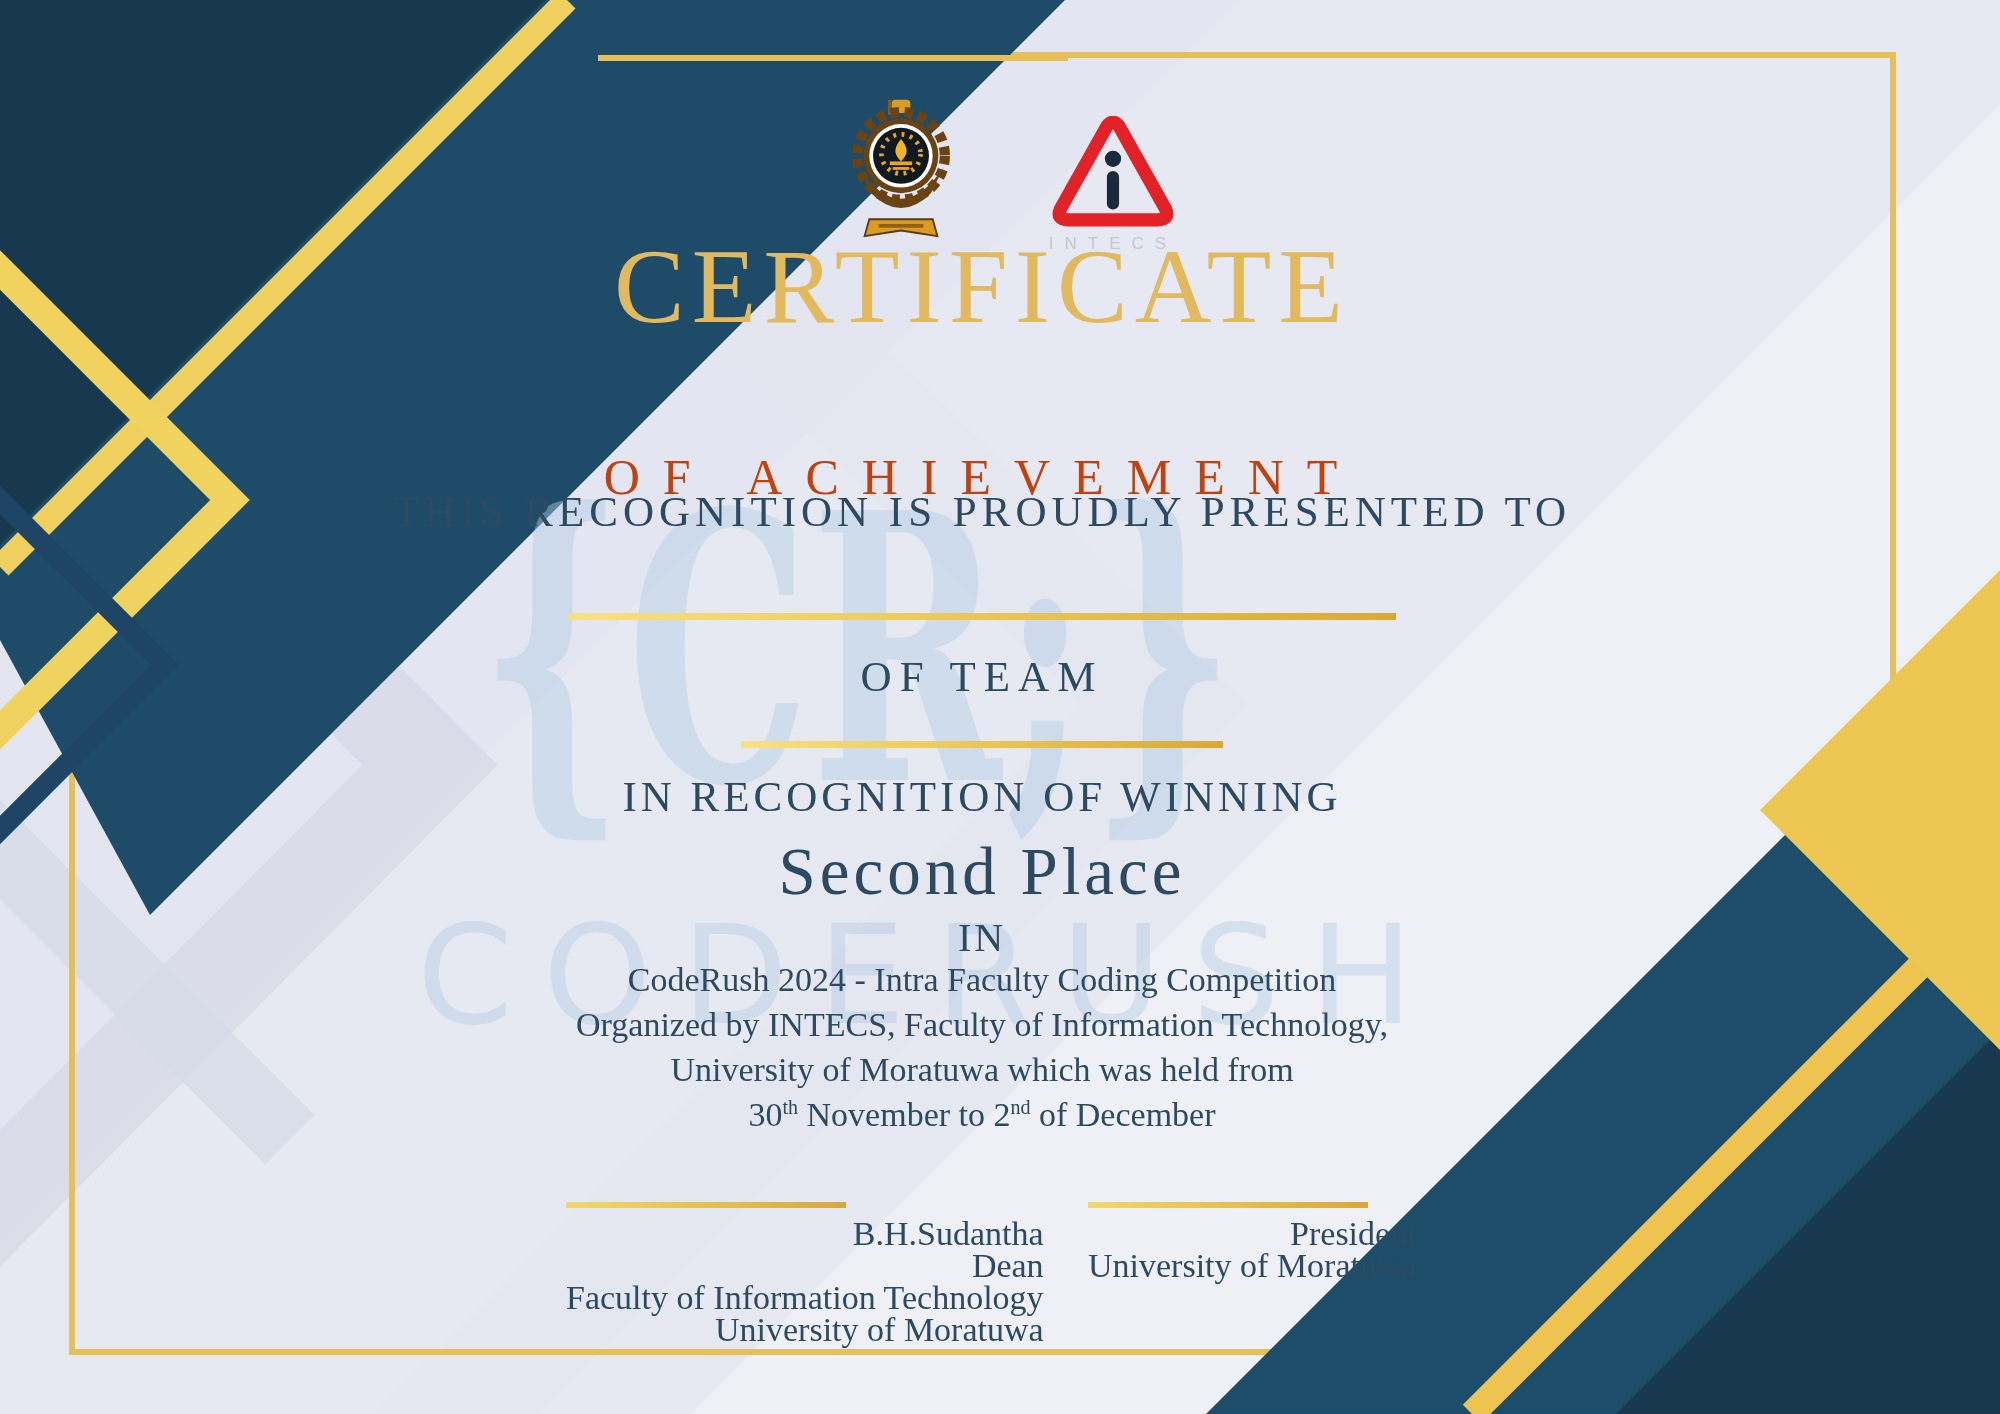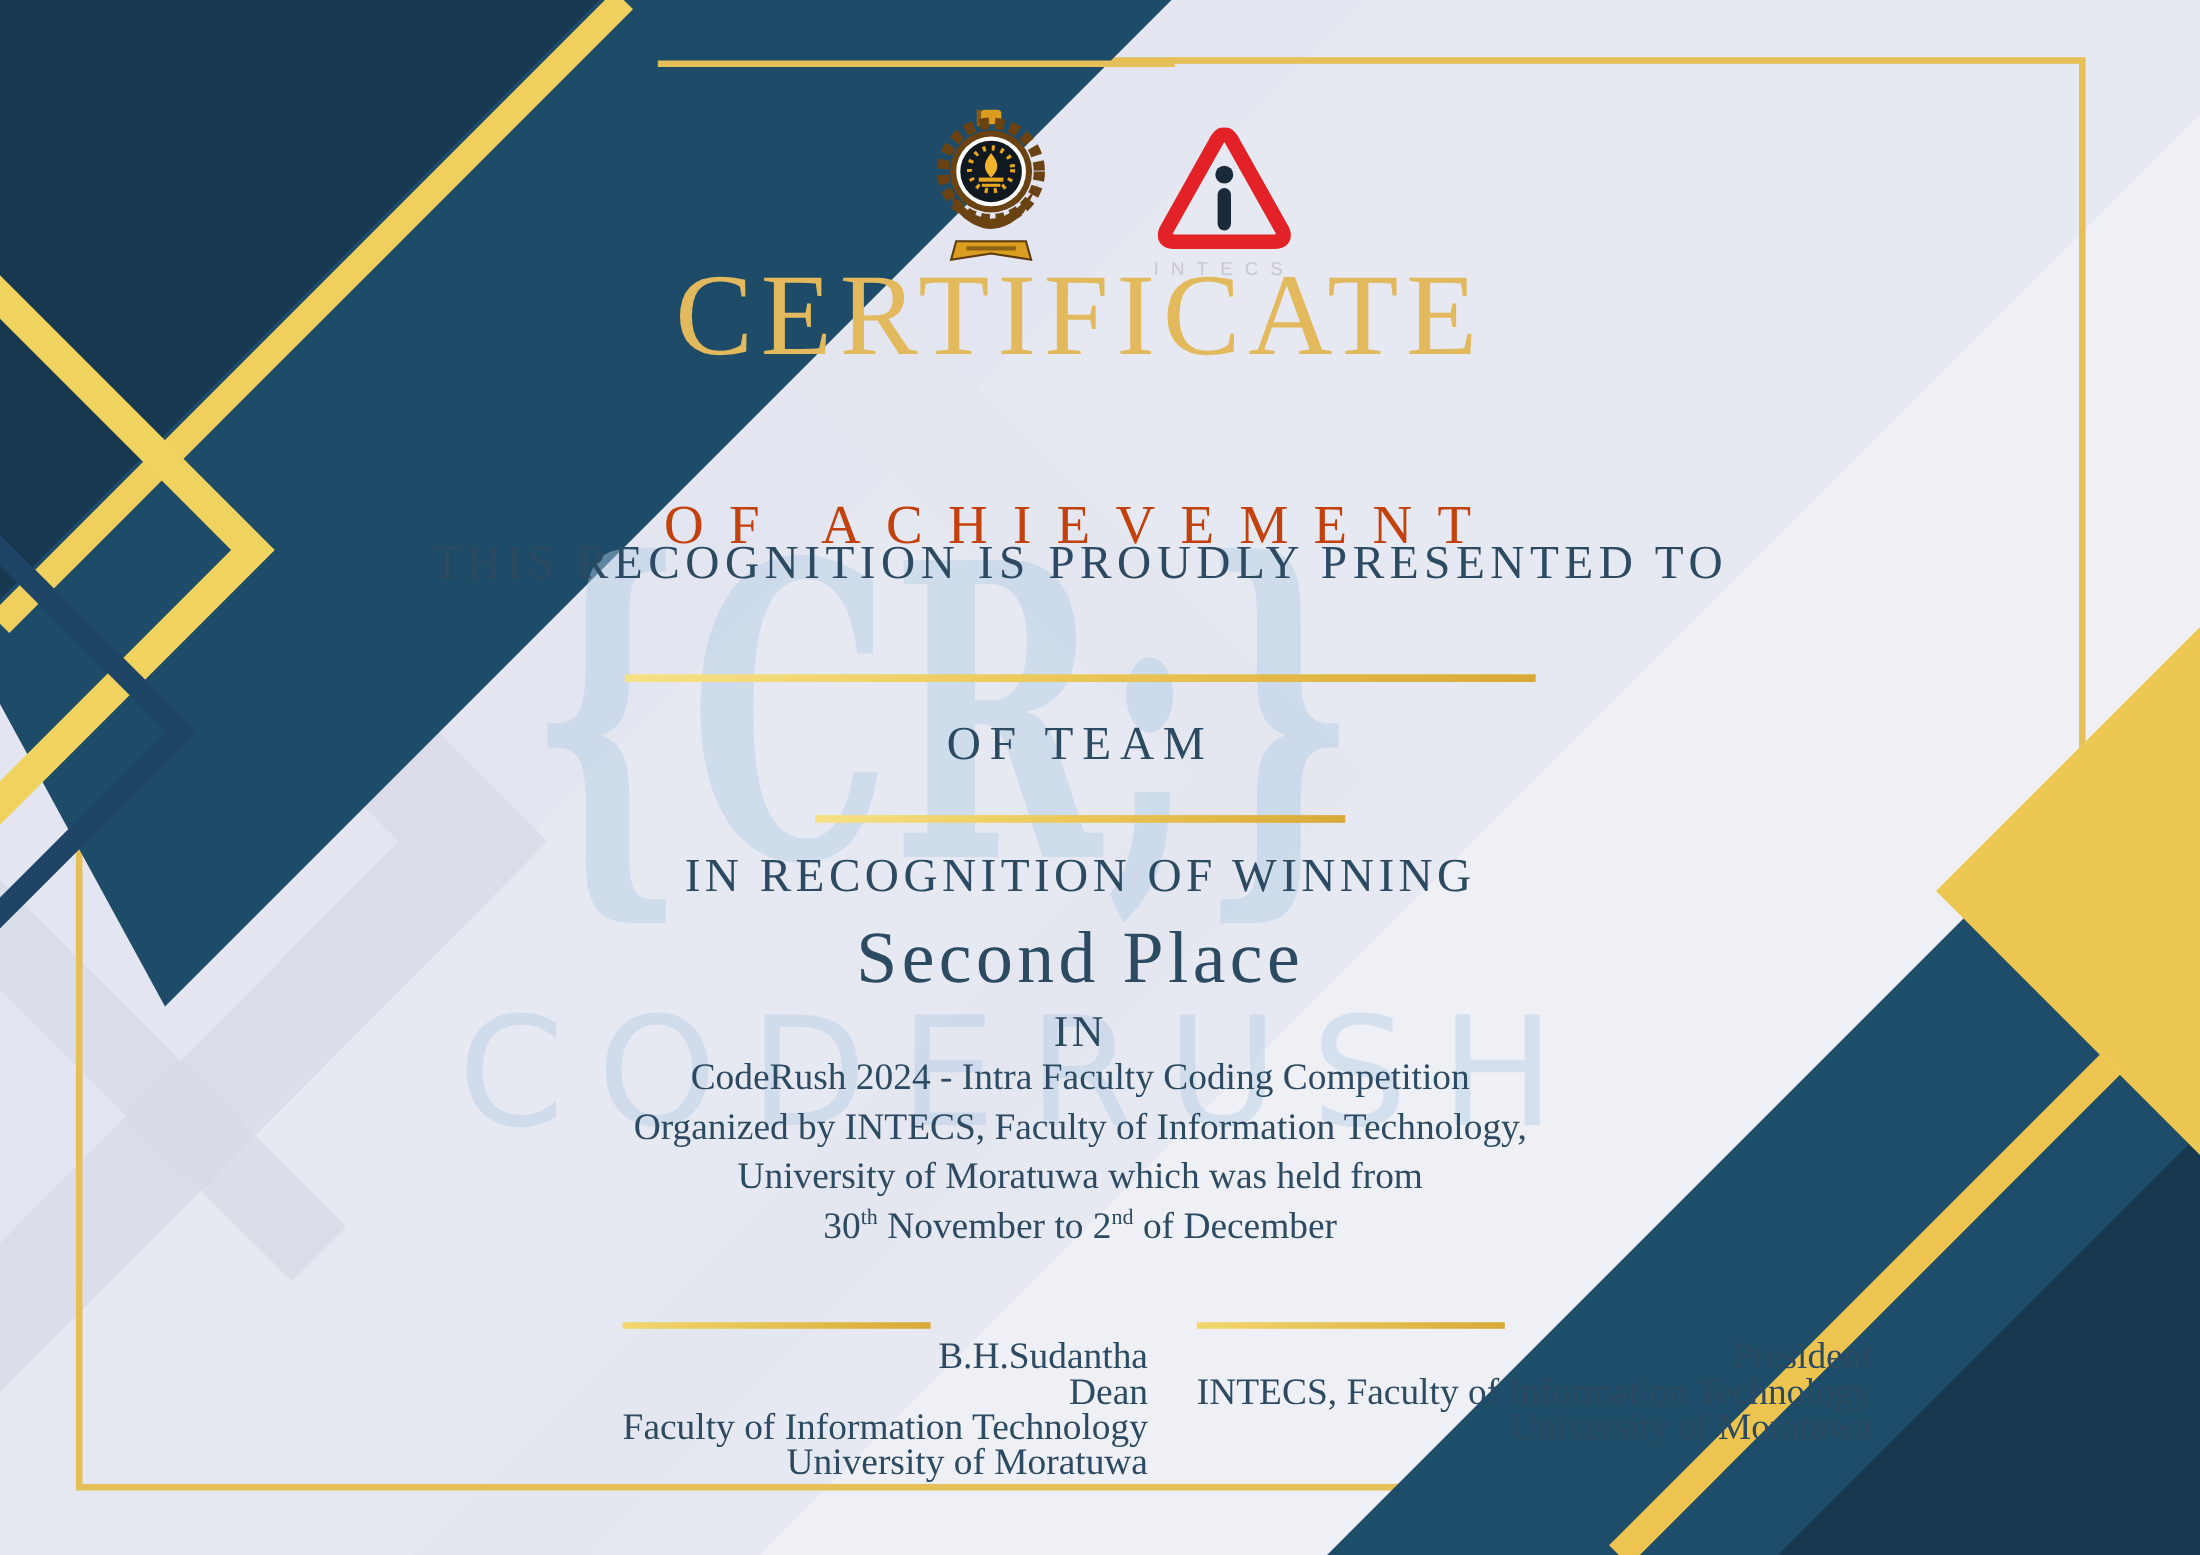--- a/index.html
+++ b/index.html
@@ -116,17 +116,16 @@
   <div class="abs sigblock" style="left:566px;top:1218px;">
     <div>B.H.Sudantha</div>
     <div>Dean</div>
     <div>Faculty of Information Technology</div>
     <div>University of Moratuwa</div>
   </div>
 
   <div class="abs sigline" style="left:1088px;top:1202px;"></div>
   <div class="abs sigblock" style="left:1088px;top:1218px;">
     <div>President</div>
-    <div>INTECS, Faculty of Information Technology</div>
     <div>University of Moratuwa</div>
   </div>
 
 </div>
 
 </body></html>

